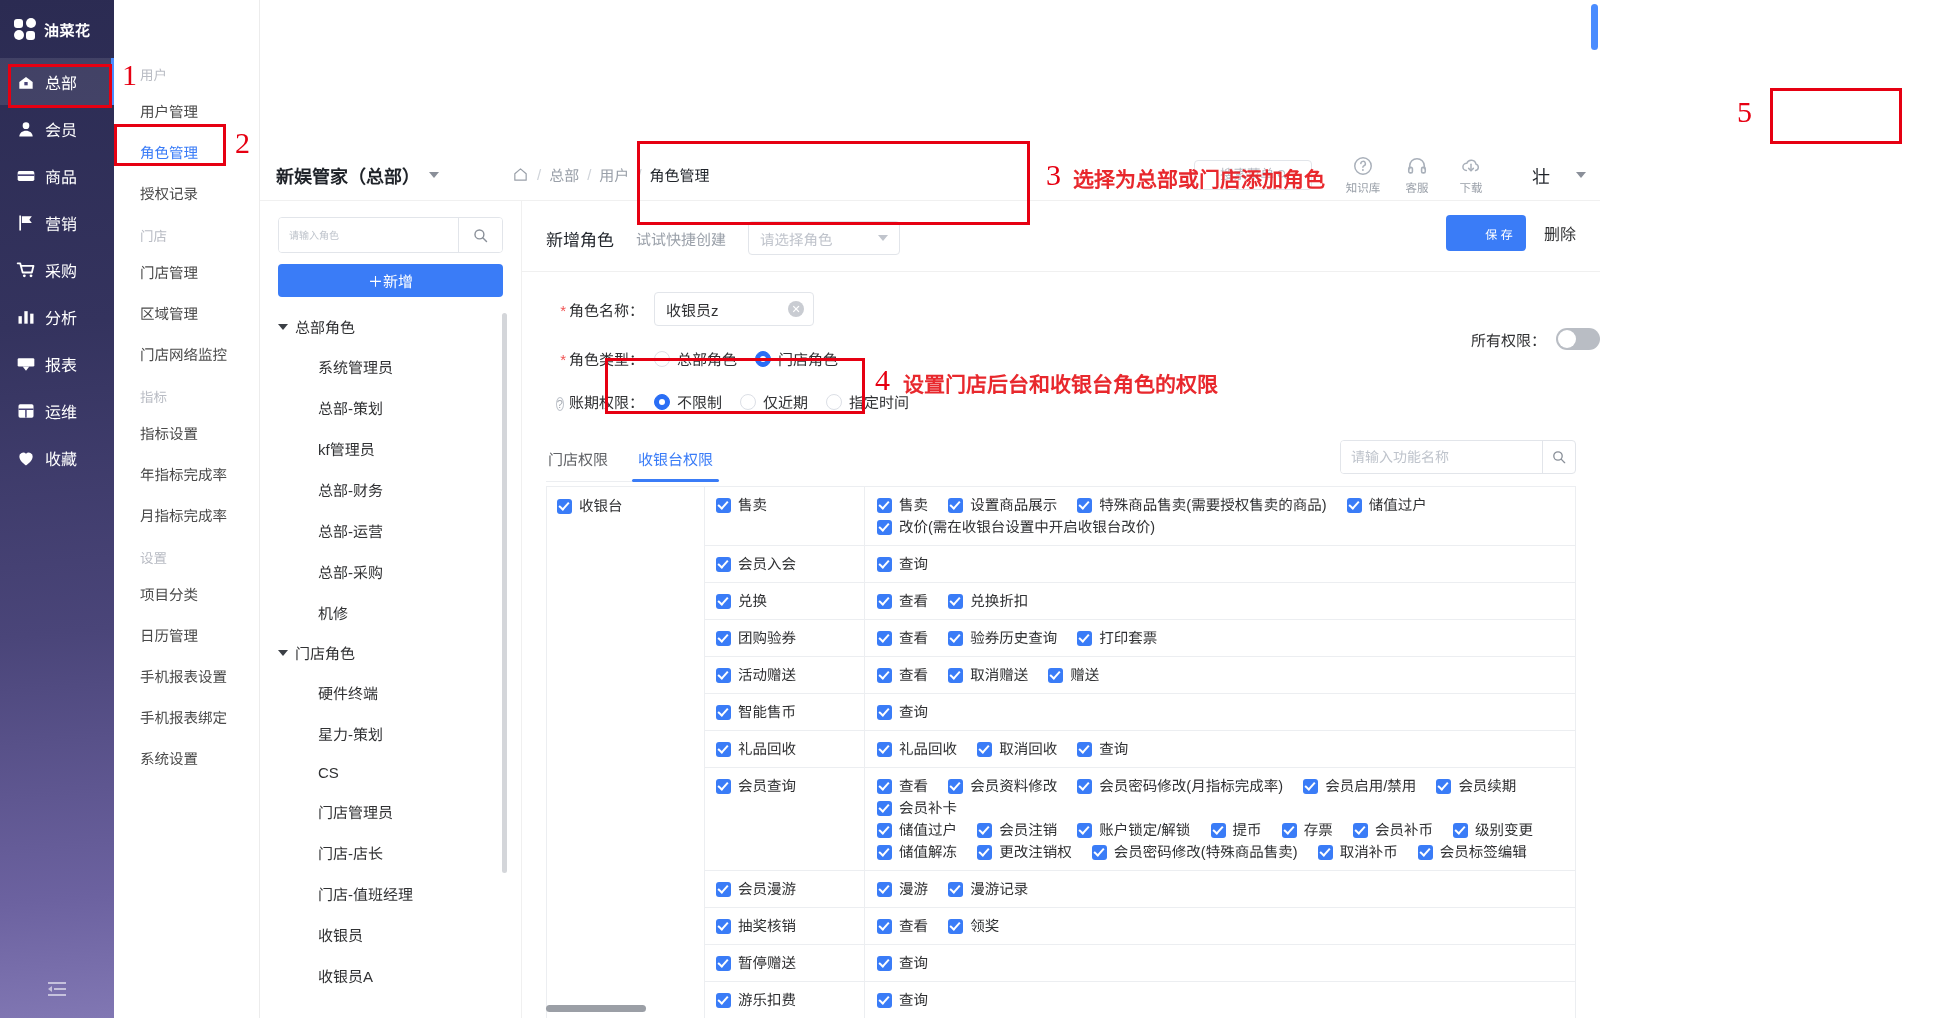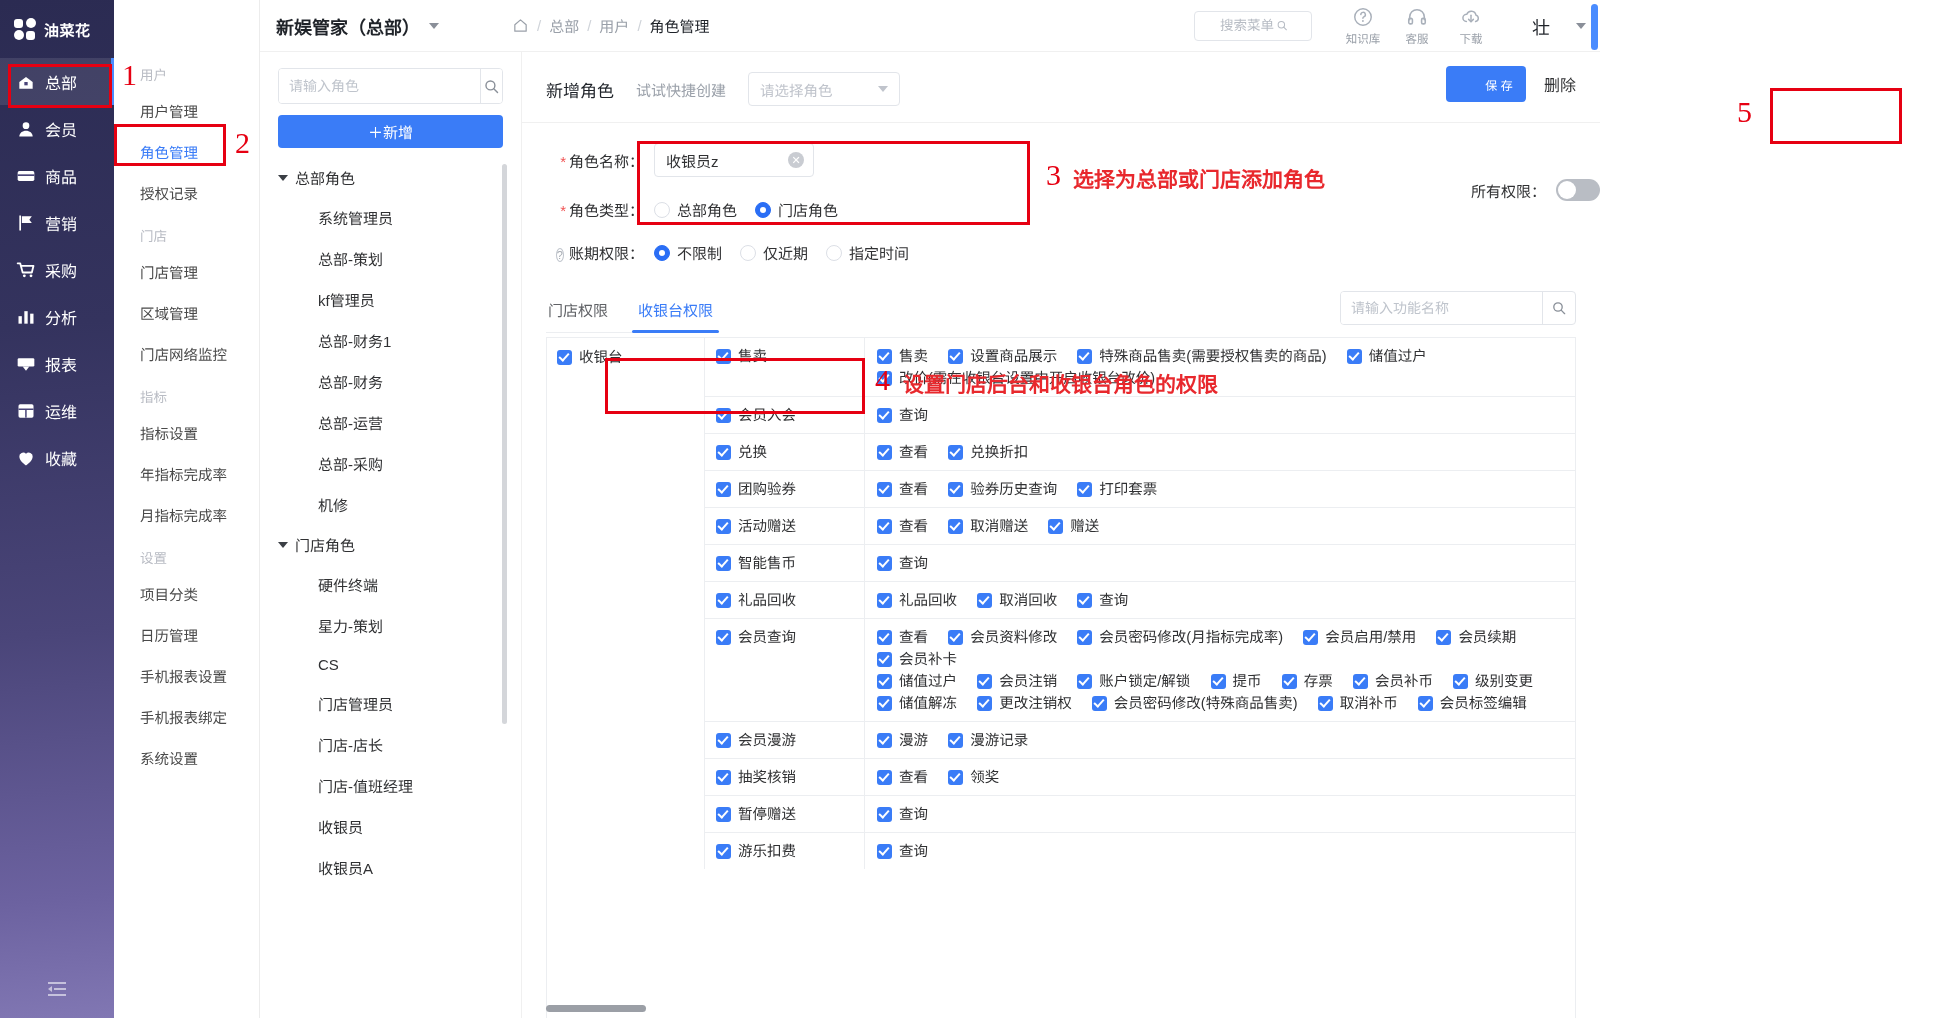--- a/index.html
+++ b/index.html
@@ -6,21 +6,21 @@
   * { box-sizing: border-box; }
   html, body {
     margin: 0; padding: 0;
     width: 1960px; height: 1018px;
     overflow: hidden;
     font-family: "Liberation Sans", "DejaVu Sans", sans-serif;
     font-size: 15px;
     color: #303133;
     background: #fff;
   }
-  #app { position: relative; width: 1600px; height: 1018px; display: flex; }
+  #app { position: relative; width: 1600px; height: 1018px; display: flex; align-items: flex-end; }
 
   
   .rail {
     width: 114px;
     height: 1018px;
     background: linear-gradient(175deg, #2b2b52 0%, #34335e 32%, #4a4579 62%, #6c62a0 88%, #8177b3 100%);
     color: #fff;
     flex: none;
     position: relative;
   }
@@ -110,21 +110,21 @@
   
   .page { flex: 1; display: flex; min-height: 0; background: #f4f5f7; }
 
   
   .rolelist {
     width: 262px; flex: none; background: #fff; padding: 16px 18px 0 18px;
     position: relative; border-right: 1px solid #f0f0f0;
   }
   .role-search { display: flex; height: 36px; border: 1px solid #e2e5ea; border-radius: 4px; overflow: hidden; }
   .role-search input {
-    flex: 1; border: none; outline: none; padding: 0 10px; font-size: 14px; font-family: inherit; color: #000000;
+    flex: 1; border: none; outline: none; padding: 0 10px; font-size: 10px; font-family: inherit; color: #000000;
   }
   .role-search input::placeholder { color: #bfc4cc; }
   .role-search-btn {
     width: 44px; border-left: 1px solid #e2e5ea; background: #fff;
     display:flex; align-items:center; justify-content:center; cursor: pointer;
   }
   .btn-add {
     margin-top: 11px; height: 33px; width: 100%; background: #3a7cf7; color: #fff;
     border: none; border-radius: 4px; font-size: 15px; cursor: pointer; font-family: inherit;
   }
@@ -445,21 +445,20 @@
         <div class="role-tree">
           <div class="tree-scroll"></div>
 
           <div class="tree-group">
             <span class="tree-caret"></span>
             <span>总部角色</span>
           </div>
           <div class="tree-leaf">系统管理员</div>
           <div class="tree-leaf">总部-策划</div>
           <div class="tree-leaf">kf管理员</div>
-          <div class="tree-leaf">总部-财务1</div>
           <div class="tree-leaf">总部-财务</div>
           <div class="tree-leaf">总部-运营</div>
           <div class="tree-leaf">总部-采购</div>
           <div class="tree-leaf">机修</div>
 
           <div class="tree-group">
             <span class="tree-caret"></span>
             <span>门店角色</span>
           </div>
           <div class="tree-leaf">硬件终端</div>

